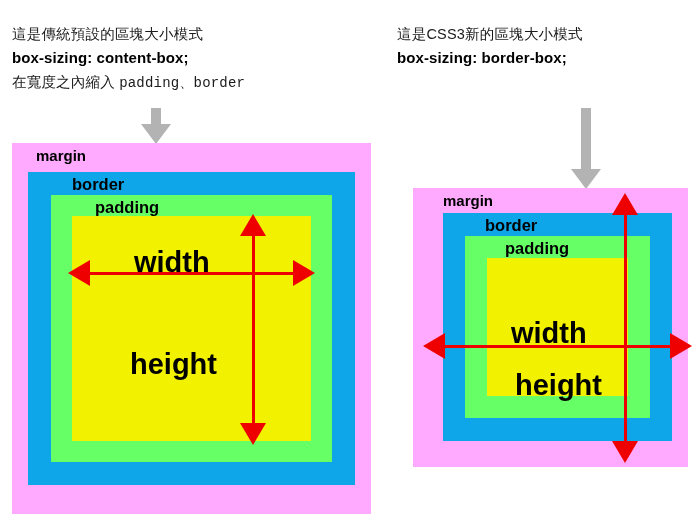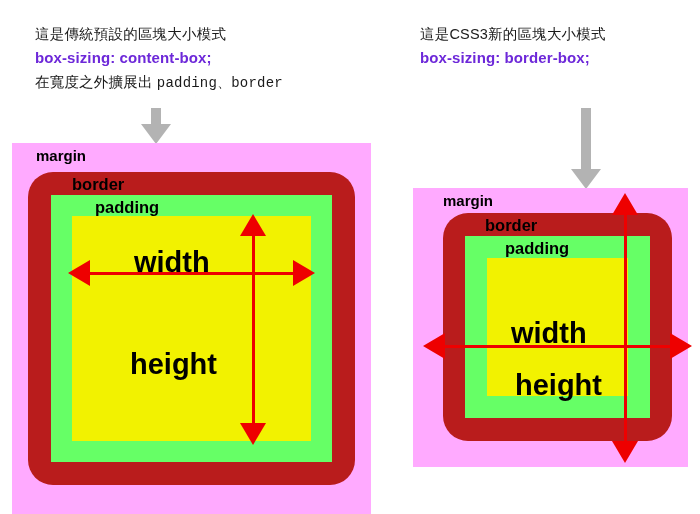--- a/index.html
+++ b/index.html
@@ -16,25 +16,24 @@
   }
 
   
   .caption { position: absolute; }
   .caption .line {
     font-size: 14.5px;
     line-height: 24px;
     color: #1a1a1a;
     white-space: nowrap;
     letter-spacing: 0.2px;
-    margin-left: 23px;
   }
   .caption .line.code {
     font-weight: bold;
-    color: #6d28d9;
+    color: #000000;
     font-size: 15px;
     letter-spacing: 0.1px;
   }
   .caption .line .light {
     font-family: Liberation Mono, monospace;
     font-size: 14px;
   }
 
   
   .grey-arrow { position: absolute; }
@@ -56,22 +55,21 @@
     border-top: 20px solid #b3b3b3;
   }
 
   
   .bm-margin {
     position: absolute;
     background: #ffaaff;
   }
   .bm-border {
     position: absolute;
-    background: #b91c1c;
-    border-radius: 25px;
+    background: #0ea5e9;
   }
   .bm-padding {
     position: absolute;
     background: #66ff66;
   }
   .bm-content {
     position: absolute;
     background: #f2f200;
   }
   .bm-label {
@@ -135,21 +133,21 @@
     z-index: 6;
   }
 </style>
 </head>
 <body>
 
 <div class="caption" style="left:12px; top:22px;">
   <div class="line">這是傳統預設的區塊大小模式</div>
   <div class="line code">box-sizing: content-box;</div>
   <div class="line">
-    <span>在寬度之外擴展出</span>
+    <span>在寬度之內縮入</span>
     <span class="light">padding、border</span>
   </div>
 </div>
 
 <div class="grey-arrow" style="left:141px; top:108px; width:30px; height:36px;">
   <div class="shaft" style="width:10px; height:18px;"></div>
   <div class="head"></div>
 </div>
 
 <div class="bm-margin" style="left:12px; top:143px; width:359px; height:375px;">

